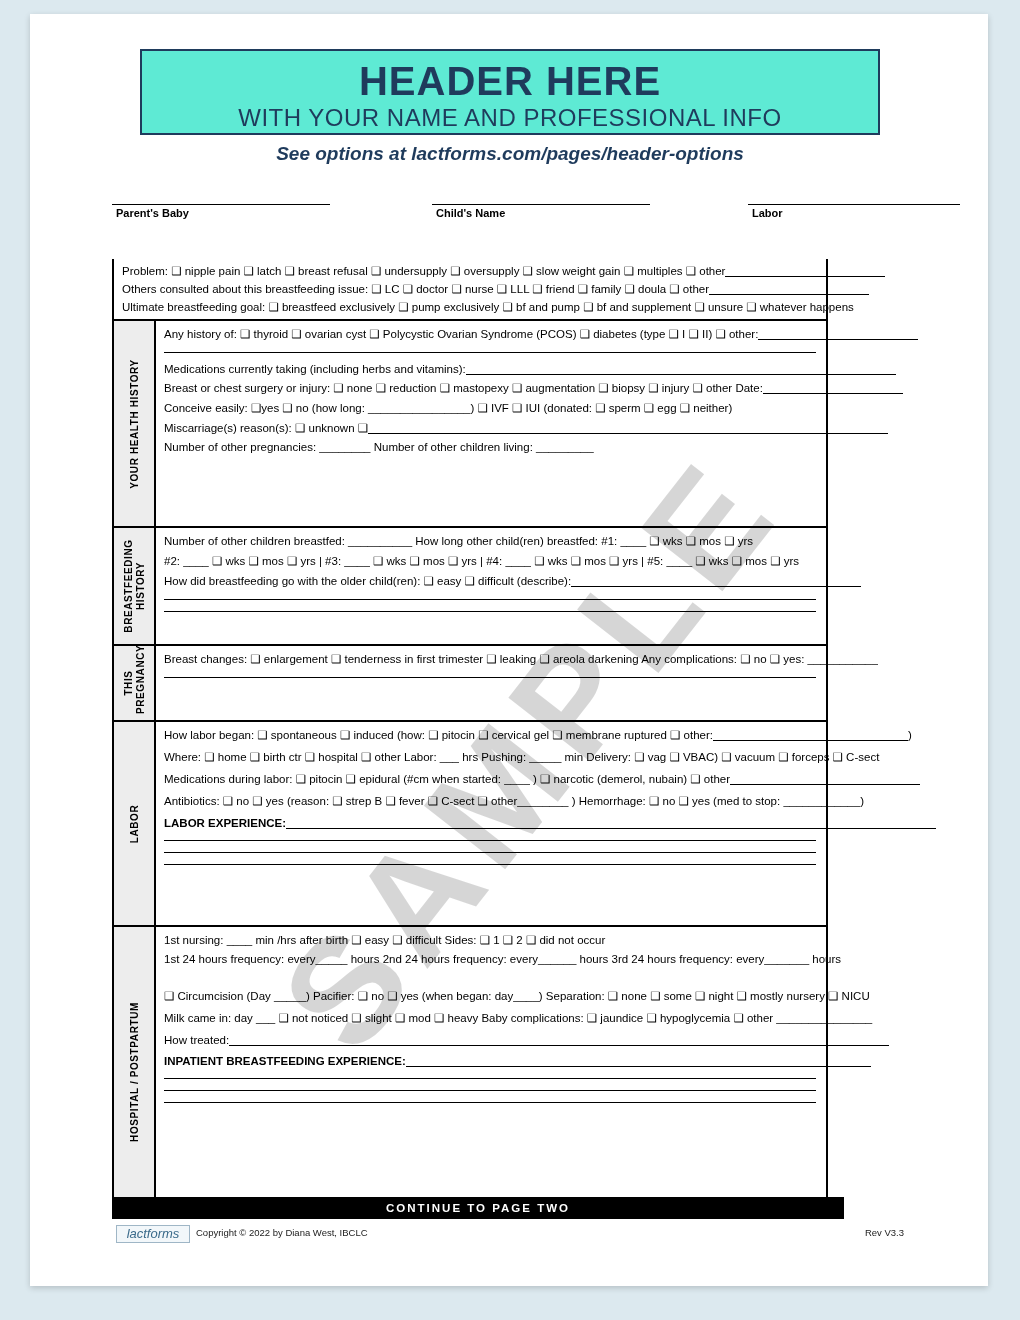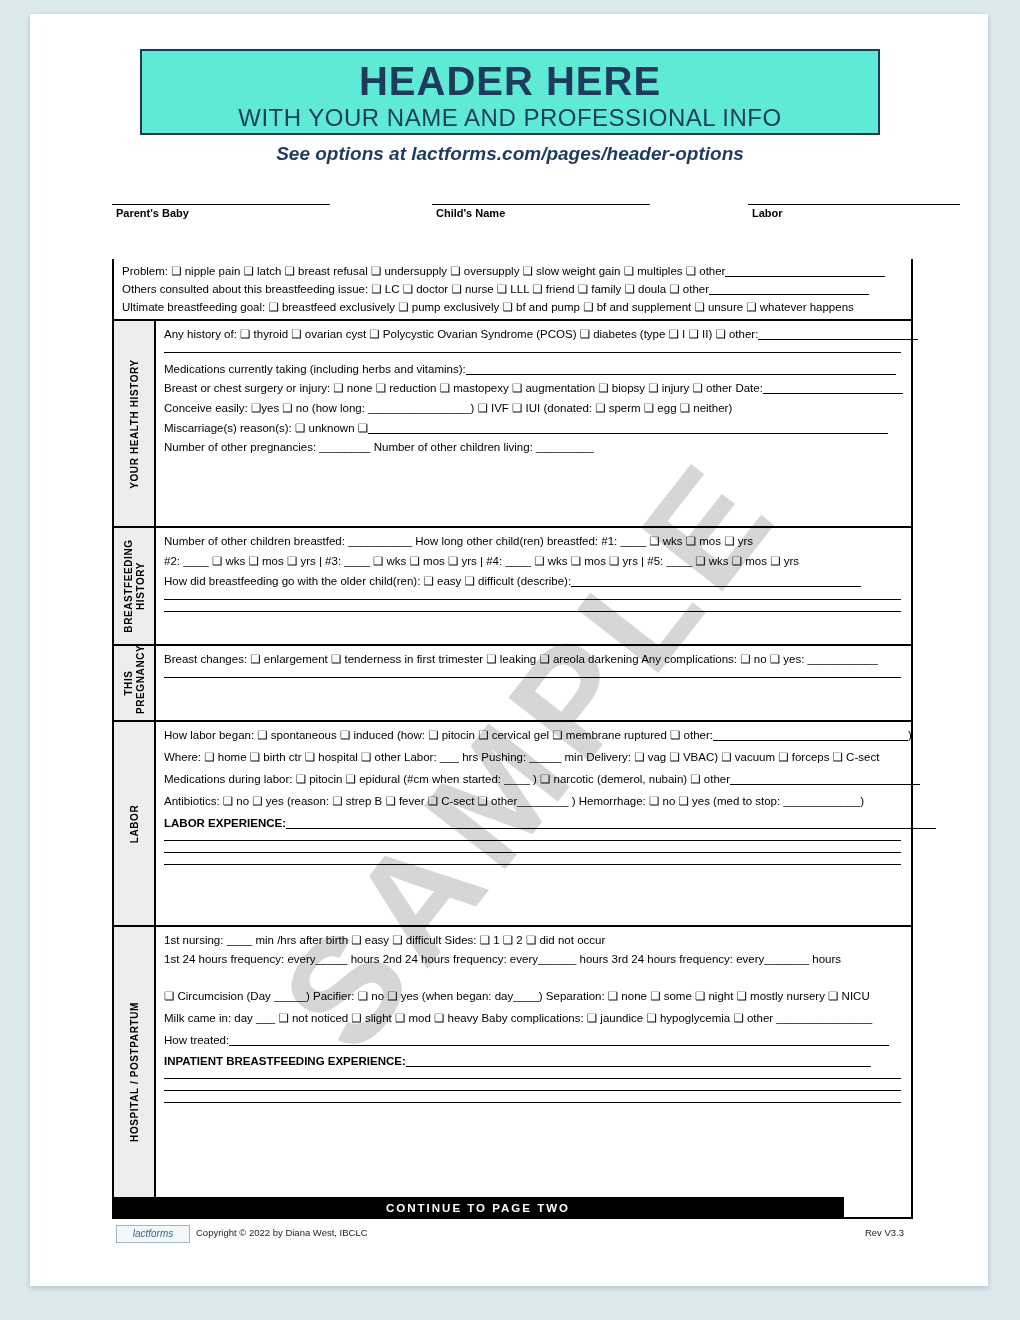--- a/index.html
+++ b/index.html
@@ -31,21 +31,21 @@
 
   
   .titlebar{
     position:absolute;left:82px;top:211px;width:795px;height:34px;
     background:#000;color:#fff;box-sizing:border-box;
     font-size:19px;font-weight:bold;letter-spacing:3px;
     text-align:center;line-height:34px;
   }
   
   .frame{
-    position:absolute;left:82px;top:245px;width:801px;height:960px;
+    position:absolute;left:82px;top:245px;width:716px;height:960px;
     border:2px solid #000;border-top:none;box-sizing:border-box;
   }
   
   .topblock{
     position:absolute;left:0;top:0;right:0;height:62px;
     border-bottom:2px solid #000;box-sizing:border-box;padding:5px 8px 0 8px;
     font-size:11.5px;
   }
   .topblock .row{margin-bottom:4px;white-space:nowrap;}
   .b{font-weight:bold;}
@@ -68,21 +68,21 @@
   .rule{border-bottom:1px solid #000;height:0;margin:11px 0 9px 0;}
 
   
   .contbar{
     position:absolute;left:82px;top:1183px;width:732px;height:22px;
     background:#000;color:#fff;text-align:center;line-height:22px;
     font-size:11.5px;font-weight:bold;letter-spacing:2px;box-sizing:border-box;
   }
   
   .foot-logo{position:absolute;left:86px;top:1211px;width:72px;height:16px;
-    border:1px solid #9fb6c6;background:#f2f7fa;font-size:10px;color:#3a6a8a;
+    border:1px solid #9fb6c6;background:#f2f7fa;font-size:13px;color:#3a6a8a;
     font-style:italic;text-align:center;line-height:16px;}
   .foot-copy{position:absolute;left:166px;top:1213px;font-size:9.5px;color:#222;}
   .foot-rev{position:absolute;right:84px;top:1213px;font-size:9.5px;color:#222;}
 
   
   .watermark{
     position:absolute;left:150px;top:330px;width:700px;height:820px;
     pointer-events:none;
   }
   .watermark span{

